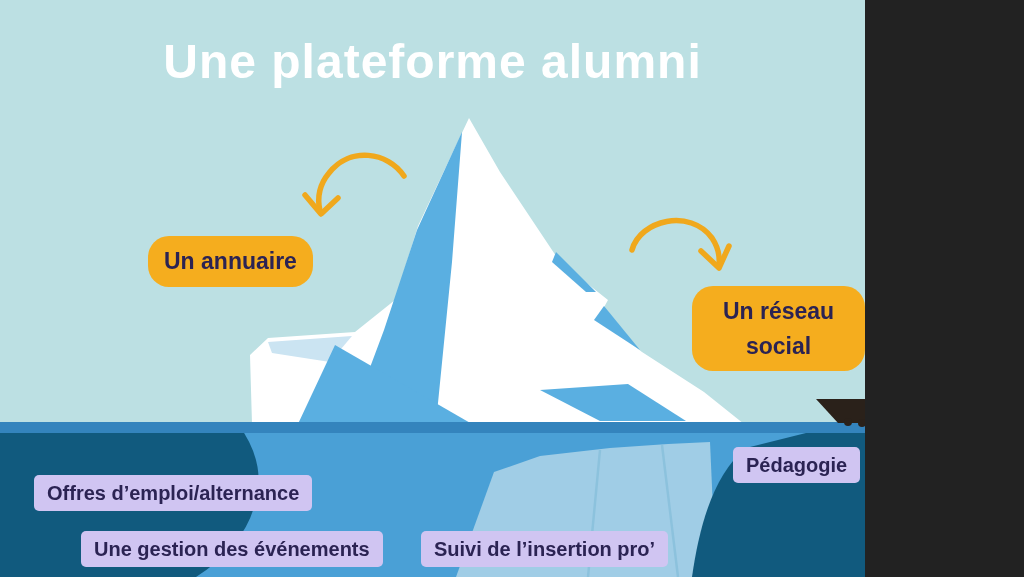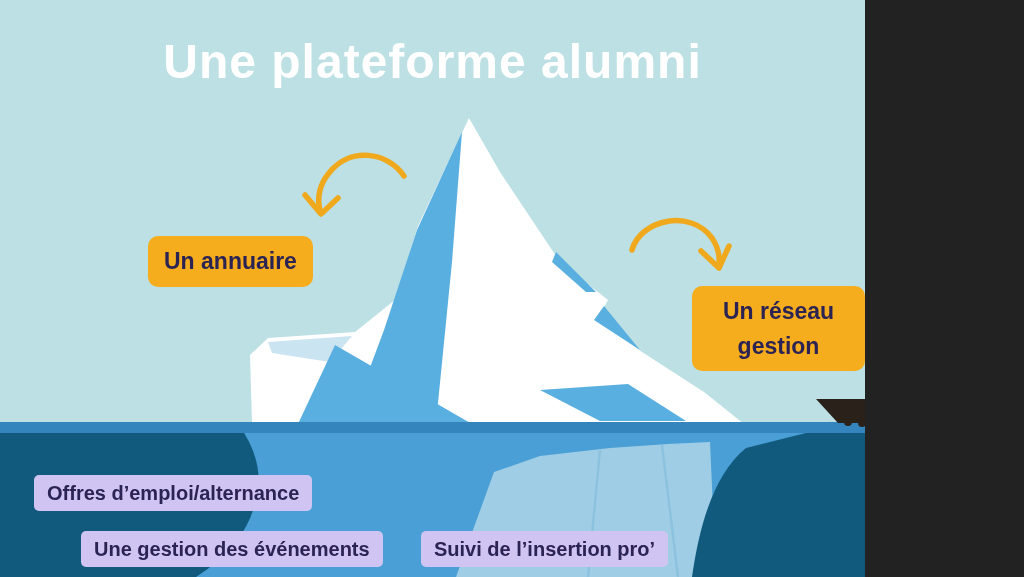--- a/index.html
+++ b/index.html
@@ -27,21 +27,21 @@
   #title{
     position:absolute;z-index:2;left:0;top:34px;width:100%;
     text-align:center;color:#ffffff;font-size:48px;font-weight:bold;
     letter-spacing:1px;margin:0;
   }
   .tag{
     position:absolute;z-index:2;
     background:var(--accent-yellow,#f5ad1e);
     color:var(--text-dark,#2b2353);
     font-weight:bold;font-size:23px;line-height:1.5;
-    padding:8px 16px;border-radius:10px;text-align:center;
+    padding:8px 16px;border-radius:21px;text-align:center;
   }
   .tag .ln{display:block;white-space:pre;}
   .chip{
     position:absolute;z-index:2;
     background:var(--label-lavender,#d0c5f2);
     color:var(--text-dark,#2b2353);
     font-weight:bold;font-size:20px;line-height:1.2;
     padding:6px 13px;border-radius:5px;white-space:pre;
   }
 </style>
@@ -100,20 +100,21 @@
       <path class="s-arrow" d="M632,250 C640,220 690,208 712,238 C718,247 720,256 719,265"></path>
       <path class="s-arrow" d="M701,251 L719,268 L729,246"></path>
     </g>
   </svg>
 
   <h1 id="title">Une plateforme alumni</h1>
 
   <div class="tag" style="left:148px;top:236px;">
     <span class="ln">Un annuaire</span>
   </div>
-  <div class="tag" style="left:692px;top:286px;">Un réseau  gestion</div>
+  <div class="tag" style="left:692px;top:286px;">Un réseau  social</div>
 
   <div class="chip" style="left:34px;top:447px;margin-top:28px;">Offres d’emploi/alternance</div>
+  <div class="chip" style="left:733px;top:447px;">Pédagogie</div>
 
   <div class="chip" style="left:63px;top:531px;margin-left:18px;">Une gestion des événements</div>
   <div class="chip" style="left:421px;top:531px;text-align:center;">Suivi de l’insertion pro’</div>
 
 </div>
 
 </body></html>

